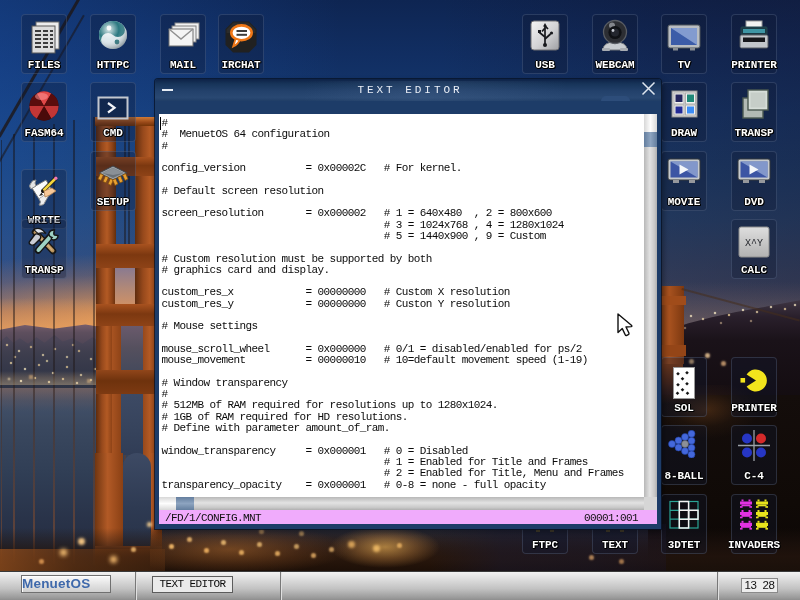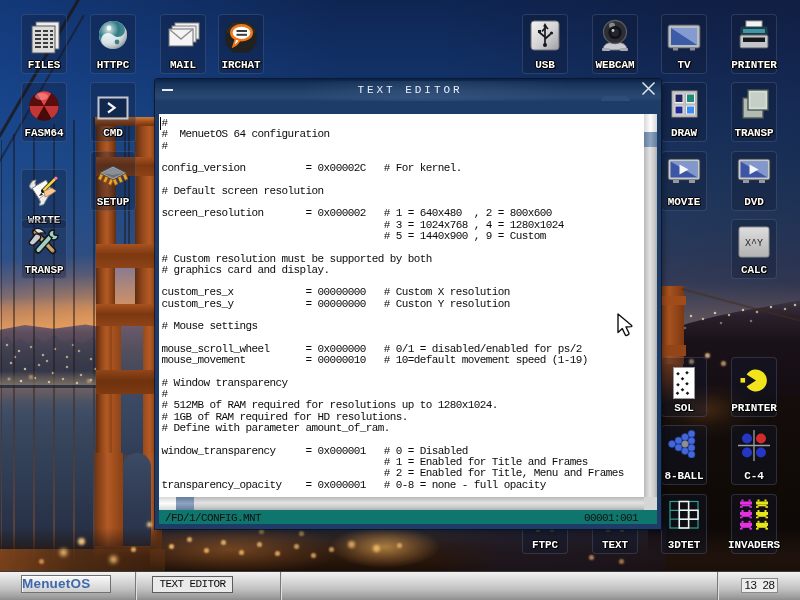--- a/index.html
+++ b/index.html
@@ -99,21 +99,21 @@
   #txt{left:4px;top:34.5px;width:484.5px;height:383.5px;background:#ffffff;overflow:hidden;}
   #txt pre{margin:0;padding:4.5px 0 0 2.6px;font:11px/11.3px "Liberation Mono",monospace;letter-spacing:-.6px;color:#0a0a0a;}
   #caret{left:4.6px;top:37.5px;width:1.4px;height:13px;background:#000;}
   #vsb{left:488.5px;top:34.5px;width:13.5px;height:383.5px;background:linear-gradient(90deg,#b8b8b8,#e2e2e2 45%,#c9c9c9 80%,#b0b0b0);}
   #vsbw{left:488.5px;top:34.5px;width:13.5px;height:18px;background:linear-gradient(90deg,#d8d8d8,#fdfdfd 50%,#d8d8d8);}
   #vsbt{left:488.5px;top:52.5px;width:13.5px;height:15px;background:linear-gradient(90deg,#647e9e,#8da4c0 50%,#647e9e);}
   #hsb{left:4px;top:418px;width:484.5px;height:13px;background:linear-gradient(180deg,#b8b8b8,#e2e2e2 45%,#c9c9c9 80%,#b0b0b0);}
   #hsbw{left:4px;top:418px;width:17px;height:13px;background:linear-gradient(180deg,#d8d8d8,#fdfdfd 50%,#d8d8d8);}
   #hsbt{left:21px;top:418px;width:18px;height:13px;background:linear-gradient(180deg,#647e9e,#8da4c0 50%,#647e9e);}
   #corn{left:488.5px;top:418px;width:13.5px;height:13px;background:#d6d6d6;}
-  #stat{left:4px;top:431px;width:498px;height:14px;background:#0f766e;}
+  #stat{left:4px;top:431px;width:498px;height:14px;background:#f0abfc;}
   #stat span{position:absolute;top:1.5px;font:11px "Liberation Mono",monospace;letter-spacing:-.6px;color:#101010;}
   
   #bar{left:0;top:571px;will-change:transform;width:800px;height:29px;background:linear-gradient(180deg,#f2f2f2 0%,#dedede 25%,#c2c2c2 60%,#9a9a9a 92%,#8e8e8e 100%);border-top:1px solid #3a3a3a;box-sizing:border-box;}
   .sep{top:572px;width:1px;height:28px;background:#787878;box-shadow:1px 0 0 #e0e0e0;}
   #mbtn{left:21px;top:575px;width:90px;height:18px;background:linear-gradient(180deg,#fbfbfb,#e2e2e2 55%,#cfcfcf);border:1px solid #707070;box-shadow:inset 1px 1px 0 #ffffff;box-sizing:border-box;
         color:#3f69ab;font:bold 13.5px "Liberation Sans",sans-serif;text-align:left;line-height:16px;letter-spacing:.2px;}
   #tbtn{left:152px;top:576px;width:81px;height:17px;background:#eaeaea;border:1px solid #5c5c5c;box-sizing:border-box;
         font:11px "Liberation Mono",monospace;letter-spacing:-.6px;color:#0c0c0c;text-align:center;line-height:15px;}
   #clock{left:741px;top:578px;width:37px;height:15px;background:#ededed;border:1px solid #8a8a8a;box-sizing:border-box;
         font:11.5px "Liberation Sans",sans-serif;letter-spacing:-.3px;color:#111;text-align:center;line-height:13px;}

